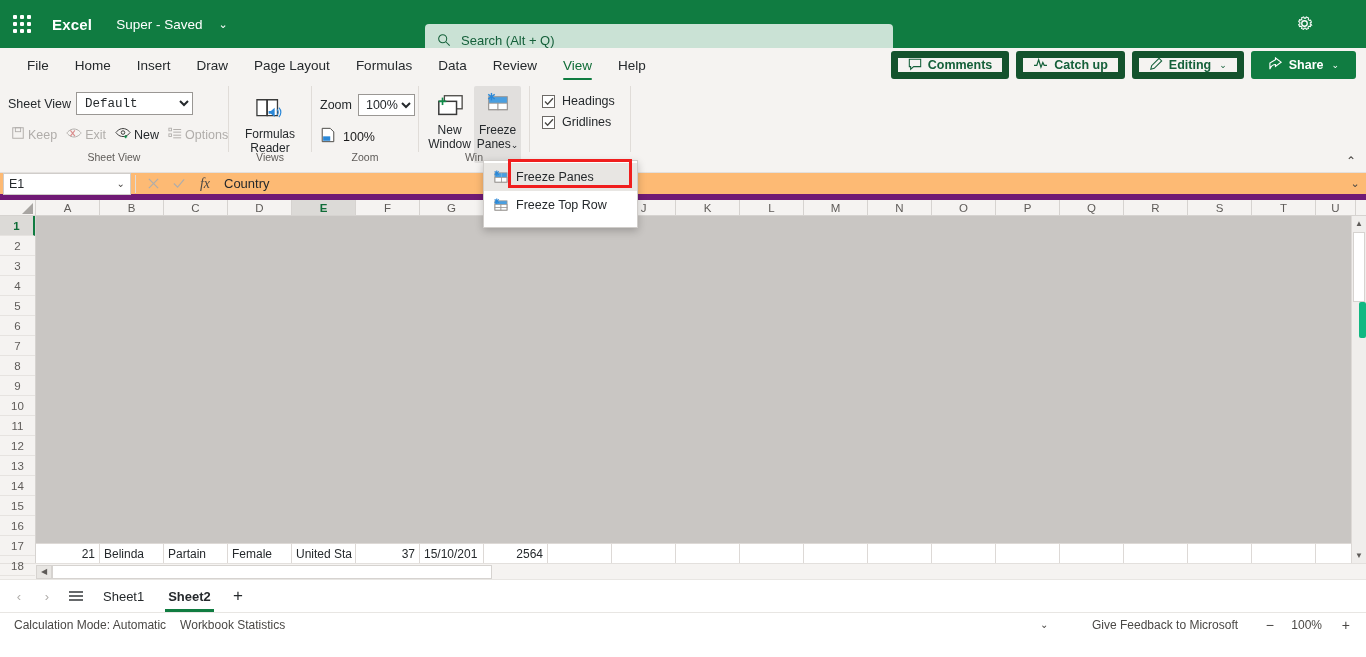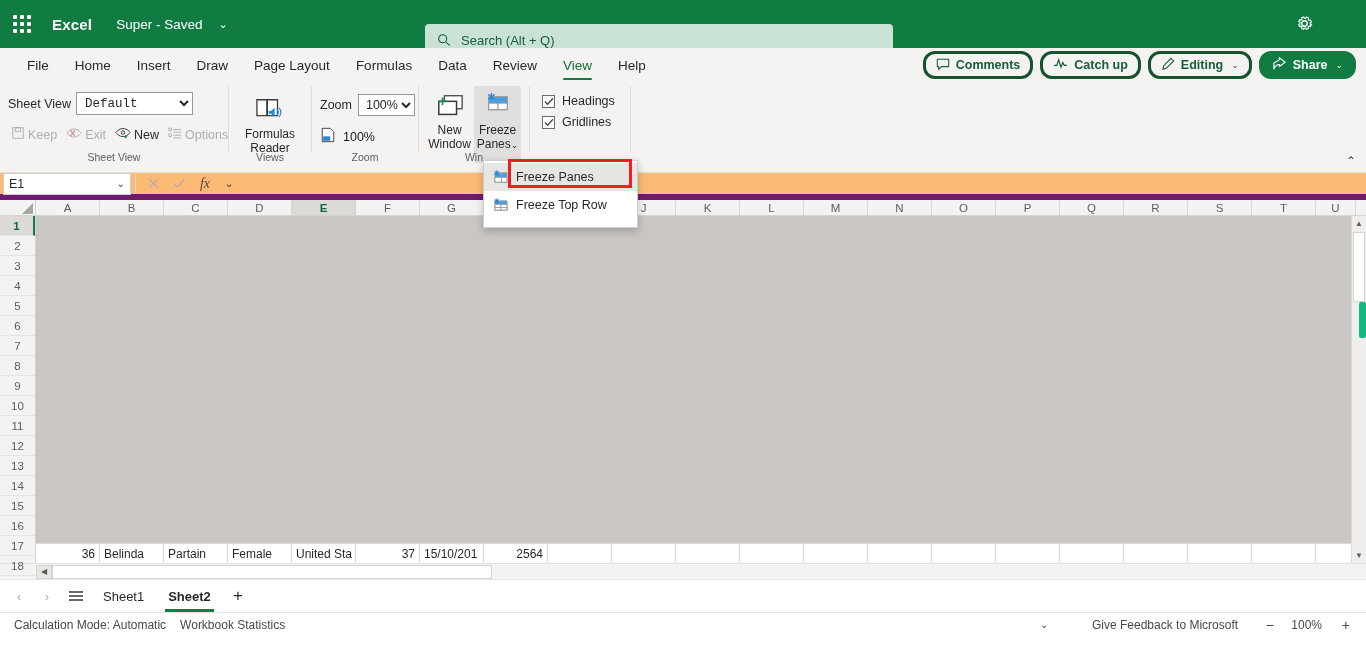--- a/index.html
+++ b/index.html
@@ -43,21 +43,21 @@
     padding:0 13px; height:31px; line-height:31px; font-size:13.5px;
     color:#25292c; cursor:pointer; position:relative;
   }
   .tab.active { color:#0f6c37; font-weight:normal; }
   .tab.active::after {
     content:""; position:absolute; left:13px; right:13px; bottom:1px;
     height:2.5px; background:#107c41; border-radius:2px;
   }
   .ribbon-actions { position:absolute; right:10px; top:3px; display:flex; gap:7px; align-items:center; }
   .rbtn {
-    height:28px; border:3px solid #14532d; background:#f5f3f1; border-radius:12px;
+    height:28px; border:7px solid #14532d; background:#f5f3f1; border-radius:3px;
     display:flex; align-items:center; padding:0 10px; font-size:12.5px;
     color:#15603a; cursor:pointer; gap:6px; font-weight:bold;justify-content:center;
   }
   .rbtn.share { background:#107c41; border-color:#107c41; color:#fff; }
   .rbtn .cv { font-size:9px; font-weight:normal; margin-left:2px; }
 
   
   .ribbon {
     height:92px; background:#f5f3f1; display:flex; align-items:flex-start;
     position:relative; border-bottom:1px solid #e3e0dd;
@@ -473,20 +473,21 @@
       </svg>
   </div>
   <div class="ficon">
     <svg width="14" height="13" viewBox="0 0 15 14">
         <polyline points="2,7 6,11 13,2.5" fill="none" stroke="#b0adaa" stroke-width="1.3"></polyline>
       </svg>
   </div>
   <div class="ficon">
     <span style="font-family:'Liberation Serif', serif; font-style:italic; font-size:14px; color:#4a4845;">fx</span>
   </div>
+  <div class="finput">Country</div>
   <div class="fcollapse">⌄</div>
 </div>
 
 <div class="gridwrap">
   <div class="colhdr">
     <div class="corner"></div>
     <div class="ch" style="width:64px;">A</div>
     <div class="ch" style="width:64px;">B</div>
     <div class="ch" style="width:64px;">C</div>
     <div class="ch" style="width:64px;">D</div>
@@ -526,21 +527,21 @@
       <div class="rh">13</div>
       <div class="rh">14</div>
       <div class="rh">15</div>
       <div class="rh">16</div>
       <div class="rh">17</div>
       <div class="rh">18</div>
     </div>
 
     <div class="cells">
       <div class="datarow">
-        <div class="dcell num" style="width:64px;">36</div>
+        <div class="dcell num" style="width:64px;">21</div>
         <div class="dcell" style="width:64px;">Belinda</div>
         <div class="dcell" style="width:64px;">Partain</div>
         <div class="dcell" style="width:64px;">Female</div>
         <div class="dcell" style="width:64px;">United Sta</div>
         <div class="dcell num" style="width:64px;text-align:right;">37</div>
         <div class="dcell" style="width:64px;">15/10/201</div>
         <div class="dcell num" style="width:64px;">2564</div>
         <div class="dcell" style="width:64px;"></div>
         <div class="dcell" style="width:64px;"></div>
         <div class="dcell" style="width:64px;"></div>

